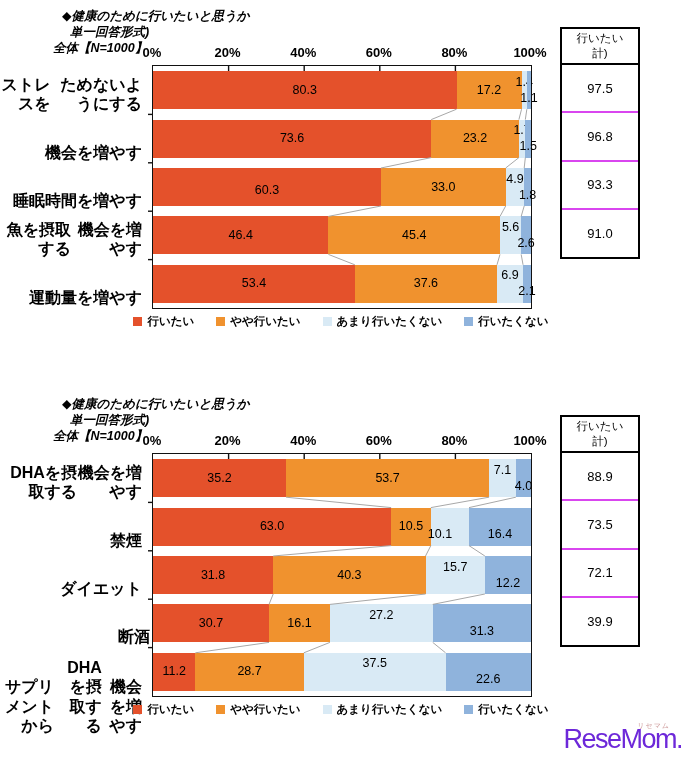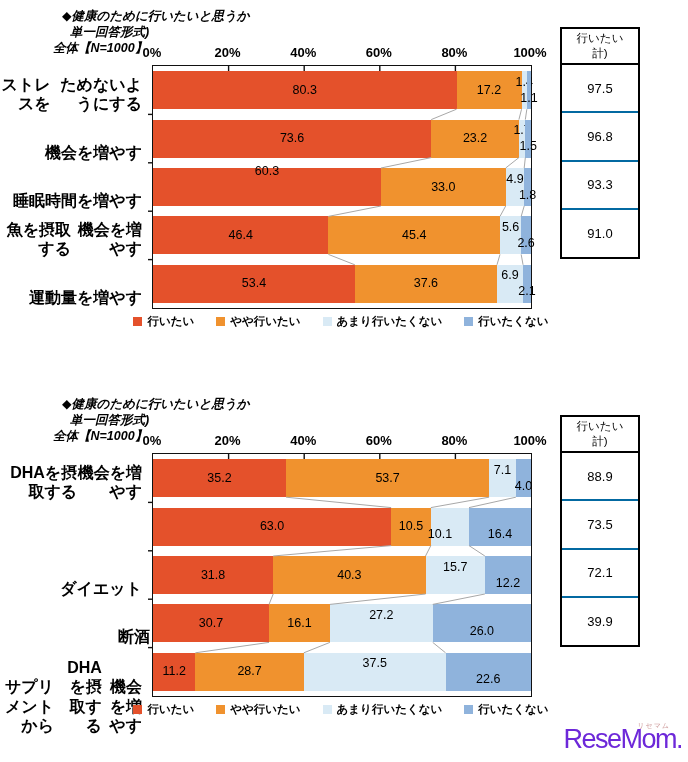--- a/index.html
+++ b/index.html
@@ -20,21 +20,21 @@
   .vlab{position:absolute;transform:translateX(-50%);font-size:12.5px;line-height:15px;white-space:nowrap;}
   svg.conn{position:absolute;left:0;top:0;overflow:visible;}
   .legend{position:absolute;left:152px;width:378px;top:306px;display:flex;justify-content:center;
           gap:22px;font-size:11.5px;font-weight:bold;align-items:center;}
   .litem{display:flex;align-items:center;gap:5px;white-space:nowrap;}
   .lsq{width:9px;height:9px;display:inline-block;flex:0 0 auto;}
   .stable{position:absolute;left:560px;top:19px;width:76px;border:2px solid #000;background:#fff;}
   .shead{height:34px;border-bottom:2px solid #000;display:flex;flex-direction:column;align-items:center;
          justify-content:center;font-size:11.5px;line-height:1.3;text-align:center;}
   .scell{height:46.4px;display:flex;align-items:center;justify-content:center;font-size:13px;}
-  .scell + .scell{border-top:2px solid #0369a1;}
+  .scell + .scell{border-top:2px solid #d946ef;}
   .logo{position:absolute;right:6px;top:724px;}
   .logo-word{font-size:27px;font-weight:normal;color:#6d28d9;letter-spacing:-1.5px;margin-left:36px;}
   .logo-ruby{position:absolute;top:-3px;right:12px;font-size:7px;color:#cf9e9e;letter-spacing:1px;}
 </style>
 </head>
 <body>
 
 <div id="page">
 
   <section class="chart" id="chart0">
@@ -82,21 +82,21 @@
         <div class="vlab" style="left: 375.921px; top: 24.7px;">1.1</div>
         <div class="seg" style="left: 0px; width: 278.208px; top: 53.6px; background: rgb(228, 81, 43);"></div>
         <div class="vlab" style="left: 139.104px; top: 65.1px;">73.6</div>
         <div class="seg" style="left: 278.208px; width: 87.696px; top: 53.6px; background: rgb(240, 146, 46);"></div>
         <div class="vlab" style="left: 322.056px; top: 65.1px;">23.2</div>
         <div class="seg" style="left: 365.904px; width: 6.426px; top: 53.6px; background: rgb(217, 234, 245);"></div>
         <div class="vlab" style="left: 369.117px; top: 57.1px;">1.7</div>
         <div class="seg" style="left: 372.33px; width: 5.67px; top: 53.6px; background: rgb(143, 179, 220);"></div>
         <div class="vlab" style="left: 375.165px; top: 73.1px;">1.5</div>
         <div class="seg" style="left: 0px; width: 227.934px; top: 102px; background: rgb(228, 81, 43);"></div>
-        <div class="vlab" style="left: 113.967px; top: 98px;">60.3</div>
+        <div class="vlab" style="left: 113.967px; top: 117px;">60.3</div>
         <div class="seg" style="left: 227.934px; width: 124.74px; top: 102px; background: rgb(240, 146, 46);"></div>
         <div class="vlab" style="left: 290.304px; top: 113.5px;">33.0</div>
         <div class="seg" style="left: 352.674px; width: 18.522px; top: 102px; background: rgb(217, 234, 245);"></div>
         <div class="vlab" style="left: 361.935px; top: 105.5px;">4.9</div>
         <div class="seg" style="left: 371.196px; width: 6.804px; top: 102px; background: rgb(143, 179, 220);"></div>
         <div class="vlab" style="left: 374.598px; top: 121.5px;">1.8</div>
         <div class="seg" style="left: 0px; width: 175.392px; top: 150.4px; background: rgb(228, 81, 43);"></div>
         <div class="vlab" style="left: 87.696px; top: 161.9px;">46.4</div>
         <div class="seg" style="left: 175.392px; width: 171.612px; top: 150.4px; background: rgb(240, 146, 46);"></div>
         <div class="vlab" style="left: 261.198px; top: 161.9px;">45.4</div>
@@ -173,20 +173,23 @@
       <div class="axlbl" style="left: 227.6px;">20%</div>
       <div class="axlbl" style="left: 303.2px;">40%</div>
       <div class="axlbl" style="left: 378.8px;">60%</div>
       <div class="axlbl" style="left: 454.4px;">80%</div>
       <div class="axlbl" style="left: 530px;">100%</div>
       <div class="cat" style="top: 57px; height: 48.4px;">
         <span>DHAを摂取する</span>
         <br>
         <span>機会を増やす</span>
       </div>
+      <div class="cat" style="top: 105.4px; height: 48.4px;">
+        <span>禁煙</span>
+      </div>
       <div class="cat" style="top: 153.8px; height: 48.4px;">
         <span>ダイエット</span>
       </div>
       <div class="cat" style="top: 202.2px; height: 48.4px; padding-left: 8px;">
         <span>断酒</span>
       </div>
       <div class="cat" style="top: 250.6px; height: 48.4px; margin-top: 40px;">
         <span>サプリメントから</span>
         <br>
         <span>DHAを摂取する</span>
@@ -218,21 +221,21 @@
         <div class="vlab" style="left: 302.211px; top: 105.5px;">15.7</div>
         <div class="seg" style="left: 331.884px; width: 46.116px; top: 102px; background: rgb(143, 179, 220);"></div>
         <div class="vlab" style="left: 354.942px; top: 121.5px;">12.2</div>
         <div class="seg" style="left: 0px; width: 116.046px; top: 150.4px; background: rgb(228, 81, 43);"></div>
         <div class="vlab" style="left: 58.023px; top: 161.9px;">30.7</div>
         <div class="seg" style="left: 116.046px; width: 60.858px; top: 150.4px; background: rgb(240, 146, 46);"></div>
         <div class="vlab" style="left: 146.475px; top: 161.9px;">16.1</div>
         <div class="seg" style="left: 176.904px; width: 102.816px; top: 150.4px; background: rgb(217, 234, 245);"></div>
         <div class="vlab" style="left: 228.312px; top: 153.9px;">27.2</div>
         <div class="seg" style="left: 279.72px; width: 98.28px; top: 150.4px; background: rgb(143, 179, 220);"></div>
-        <div class="vlab" style="left: 328.86px; top: 169.9px;">26.0</div>
+        <div class="vlab" style="left: 328.86px; top: 169.9px;">31.3</div>
         <div class="seg" style="left: 0px; width: 42.336px; top: 198.8px; background: rgb(228, 81, 43);"></div>
         <div class="vlab" style="left: 21.168px; top: 210.3px;">11.2</div>
         <div class="seg" style="left: 42.336px; width: 108.486px; top: 198.8px; background: rgb(240, 146, 46);"></div>
         <div class="vlab" style="left: 96.579px; top: 210.3px;">28.7</div>
         <div class="seg" style="left: 150.822px; width: 141.75px; top: 198.8px; background: rgb(217, 234, 245);"></div>
         <div class="vlab" style="left: 221.697px; top: 202.3px;">37.5</div>
         <div class="seg" style="left: 292.572px; width: 85.428px; top: 198.8px; background: rgb(143, 179, 220);"></div>
         <div class="vlab" style="left: 335.286px; top: 218.3px;">22.6</div>
         <svg class="conn" width="378" height="242">
           <line x1="133.056" y1="43.2" x2="238.14" y2="53.599999999999994" stroke="#a8a8a8" stroke-width="1"></line>

